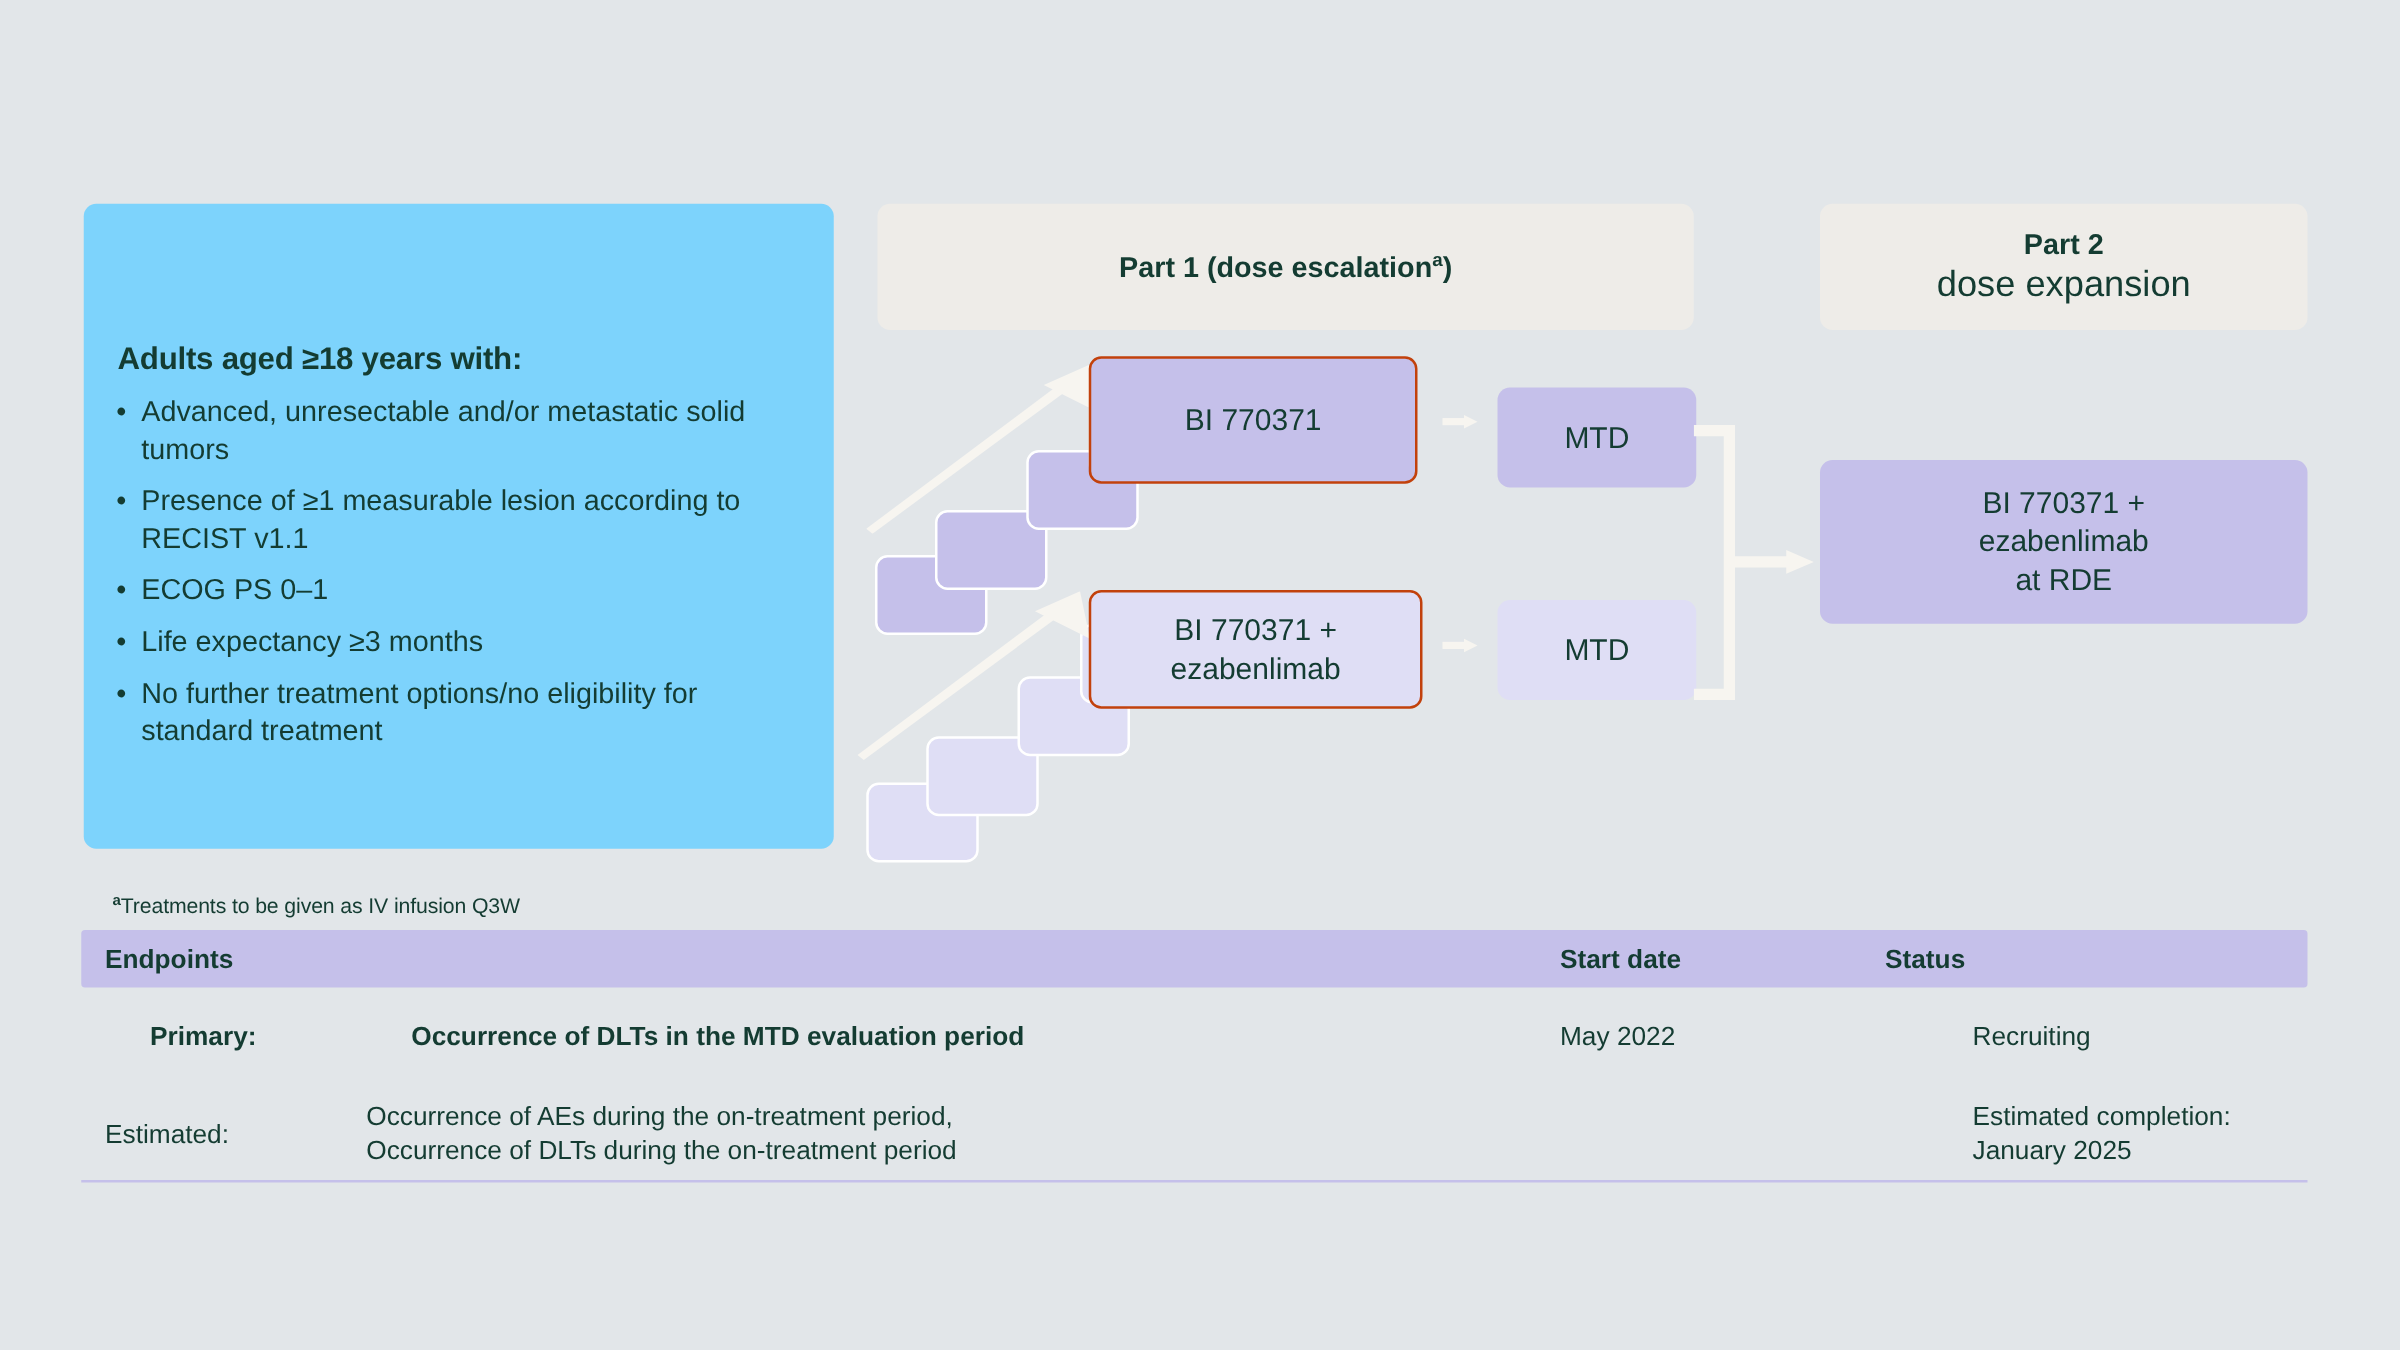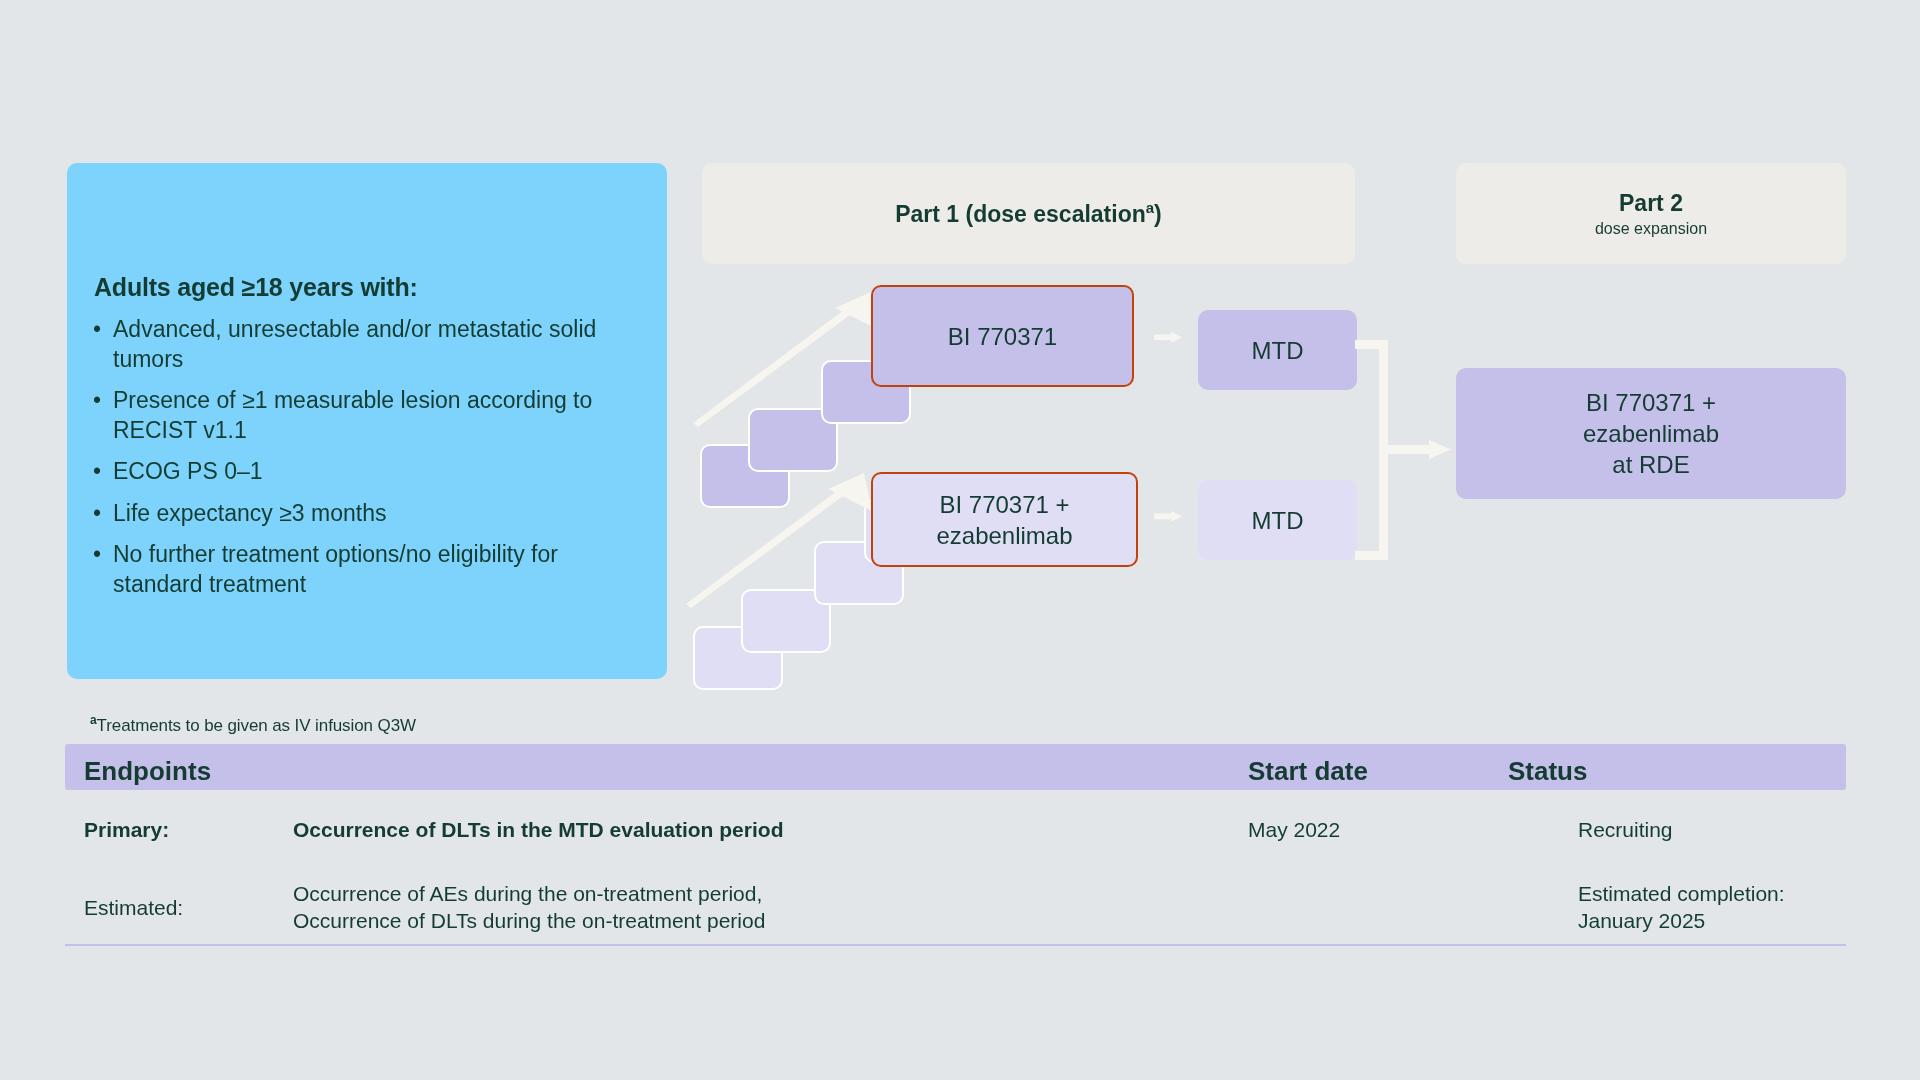--- a/index.html
+++ b/index.html
@@ -96,21 +96,21 @@
     top: 163px;
     width: 390px;
     height: 101px;
   }
   .part-title {
     font-size: 23px;
     font-weight: bold;
   }
   .part-title sup { font-size: 15px; }
   .part-sub {
-    font-size: 16px;
+    font-size: 29px;
     margin-top: 3px;
   }
 
   
   .stair {
     position: absolute;
     border-radius: 10px;
     border: 2px solid #ffffff;
     box-sizing: border-box;
   }
@@ -160,21 +160,21 @@
   }
   #table-header-row {
     position: relative;
     height: 46px;
     background: #c5c0ea;
     border-radius: 3px;
   }
   .th {
     position: absolute;
     top: 12px;
-    font-size: 26px;
+    font-size: 21px;
     font-weight: bold;
   }
   #th-endpoints { left: 19px; }
   #th-startdate { left: 1183px; }
   #th-status    { left: 1443px; }
 
   .table-row {
     position: relative;
   }
   #row-primary { height: 72px; }
@@ -182,21 +182,21 @@
 
   .cell {
     position: absolute;
     font-size: 21px;
     line-height: 27px;
   }
   .cell.label { left: 19px; }
   .cell.desc  { left: 228px; }
   .cell.date  { left: 1183px; }
   .cell.status{ left: 1513px; }
-  .bold { font-weight: bold; }
+  .bold { font-weight: bold; margin-left: 36px; }
 
   #row-primary .cell { top: 26px; }
   #row-secondary .cell.desc { top: 18px; }
   #row-secondary .cell.label { top: 32px; }
   #row-secondary .cell.status { top: 18px; }
 </style>
 </head>
 <body>
 
 <div class="stage">

